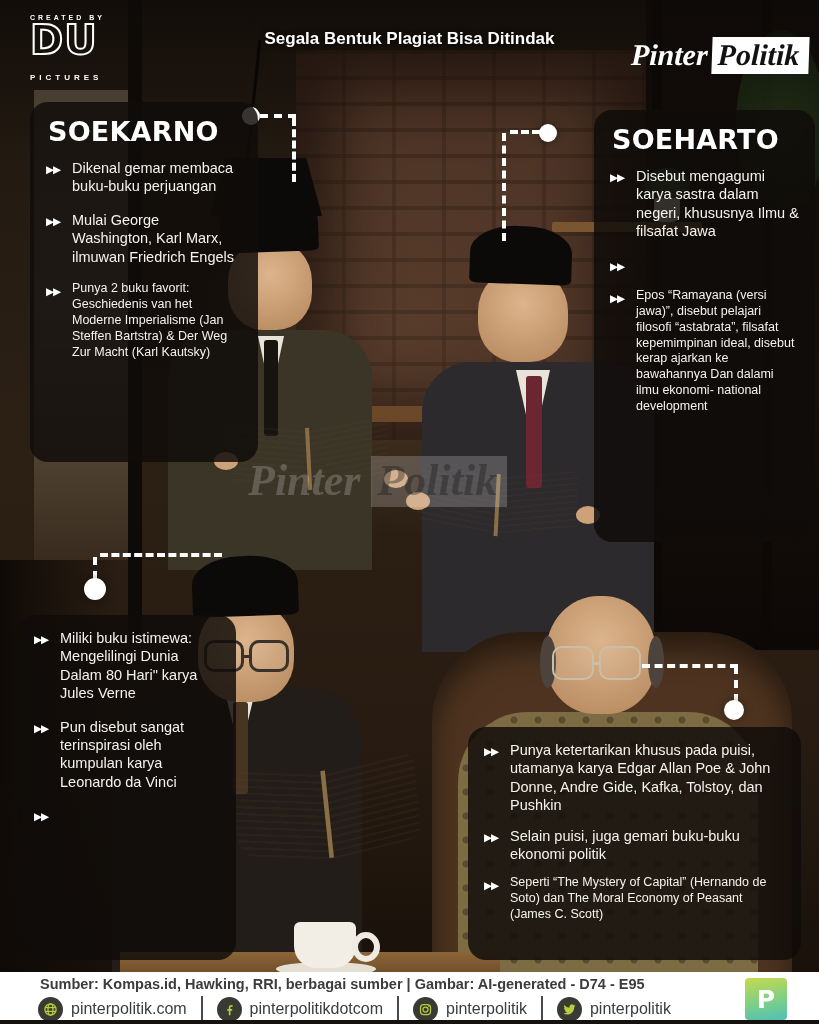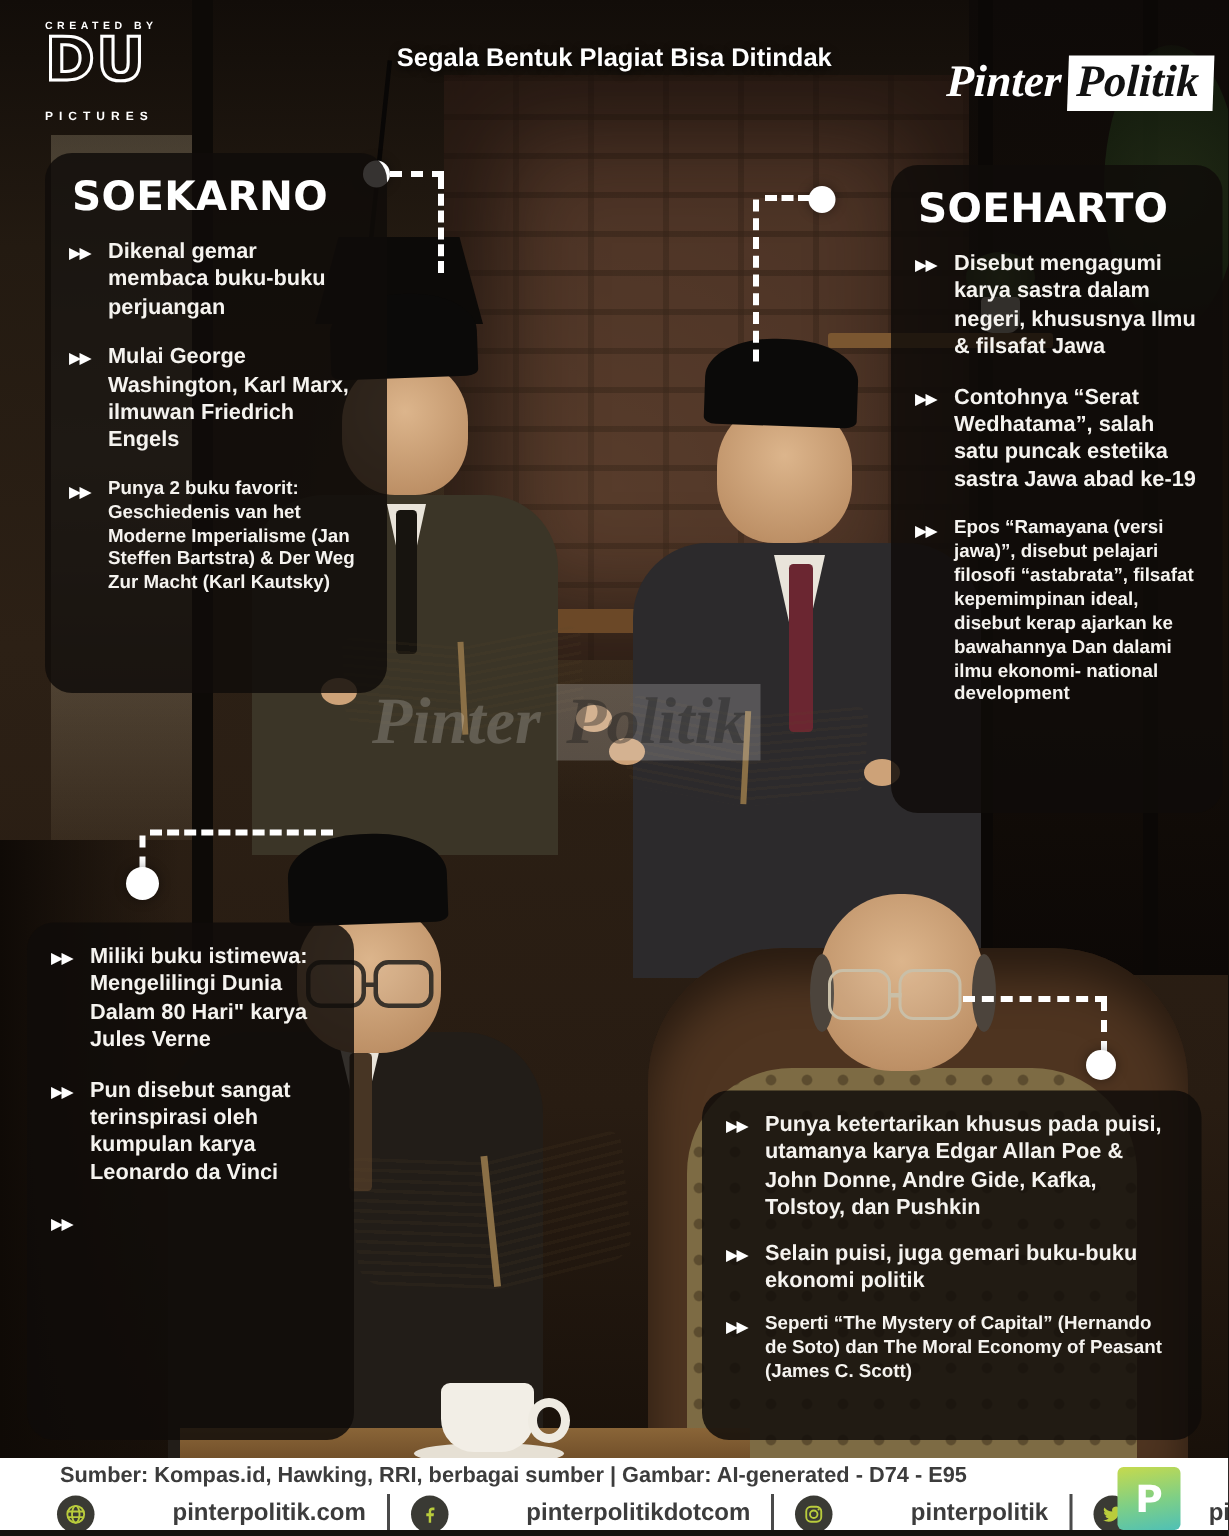--- a/index.html
+++ b/index.html
@@ -77,21 +77,21 @@
 
   
   .panel{position:absolute;z-index:4;background:rgba(16,12,10,.84);border-radius:18px;
     color:#f5f3ef;padding:14px 16px 18px 16px;box-sizing:border-box;}
   .panel h2{margin:0 0 12px 2px;font-family:"DejaVu Sans",sans-serif;font-weight:800;
     font-size:27px;letter-spacing:.2px;color:#fff;}
   .panel ul{list-style:none;margin:0;padding:0;}
   .panel li{display:flex;margin-bottom:15px;line-height:1.27;}
   .panel li:last-child{margin-bottom:0;}
   .bul{flex:0 0 26px;font-size:10.5px;letter-spacing:-1px;padding-top:4px;color:#fff;}
-  .txt{font-size:14.5px;font-weight:700;}
+  .txt{font-size:14.5px;font-weight:400;}
   li.small .txt{font-size:12.5px;}
   #panel-soekarno{left:30px;top:102px;width:228px;min-height:360px;}
   #panel-soeharto{left:594px;top:110px;width:221px;min-height:432px;}
   #panel-habibie{left:18px;top:615px;width:218px;min-height:345px;}
   #panel-habibie h2{font-size:28px;}
   #panel-wahid{left:468px;top:727px;width:333px;min-height:233px;}
   #panel-wahid h2{font-size:29px;}
   #panel-wahid li{margin-bottom:12px;}
 
   
@@ -108,21 +108,21 @@
   .brand .b2{background:#fff;color:#121212;padding:1px 10px 3px 6px;}
 
   
   .footer{position:absolute;left:0;top:972px;width:819px;height:52px;background:#fff;z-index:8;}
   .source{position:absolute;left:40px;top:4px;font-size:14.5px;font-weight:700;color:#3c3c3c;}
   .social{position:absolute;left:38px;top:24px;display:flex;align-items:center;}
   .social-item{display:flex;align-items:center;gap:8px;}
   .icon-circle{width:25px;height:25px;border-radius:50%;background:#3a3a34;display:flex;
     align-items:center;justify-content:center;}
   .icon-circle svg{width:15px;height:15px;}
-  .social-label{font-size:16px;font-weight:700;color:#3c3c3c;margin-left:44px;}
+  .social-label{font-size:16px;font-weight:400;color:#3c3c3c;}
   .sep{width:2px;height:26px;background:#4a4a4a;margin:0 14px;}
   .p-logo{position:absolute;right:32px;top:6px;width:42px;height:42px;border-radius:4px;
     background:linear-gradient(170deg,#c6da4d,#7ecf86 55%,#4fc0b6);display:flex;align-items:center;
     justify-content:center;color:#fff;font-family:"DejaVu Sans",sans-serif;font-weight:800;font-size:25px;}
 </style>
 </head>
 <body>
 
 <div class="canvas">
 
@@ -243,21 +243,20 @@
 
   <section class="panel" id="panel-soeharto">
     <h2>SOEHARTO</h2>
     <ul>
       <li>
         <span class="bul">▶▶</span>
         <span class="txt">Disebut mengagumi karya sastra dalam negeri, khususnya Ilmu &amp; filsafat Jawa</span>
         </li>
       <li>
         <span class="bul">▶▶</span>
-        <span class="txt">Contohnya “Serat Wedhatama”, salah satu puncak estetika sastra Jawa abad ke-19</span>
         </li>
       <li class="small">
         <span class="bul">▶▶</span>
         <span class="txt">Epos “Ramayana (versi jawa)”, disebut pelajari filosofi “astabrata”, filsafat kepemimpinan ideal, disebut kerap ajarkan ke bawahannya Dan dalami ilmu ekonomi- national development</span>
         </li>
     </ul>
   </section>
 
   <section class="panel" id="panel-habibie">
     <ul>

